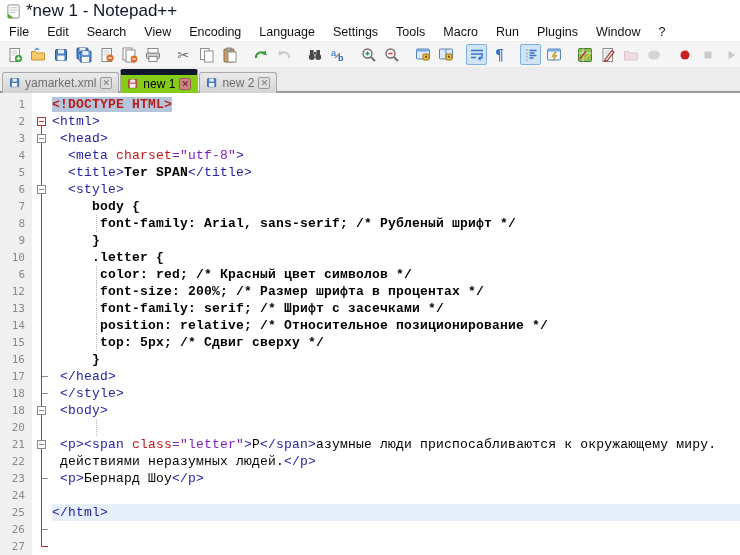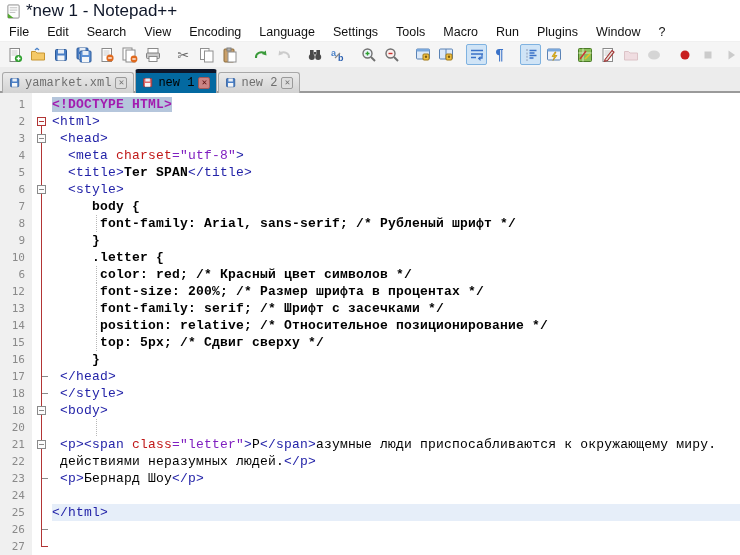--- a/index.html
+++ b/index.html
@@ -24,42 +24,42 @@
   
   .toolbar{height:26px;background:#f5f5f5;display:flex;align-items:center;padding-left:3px;border-bottom:1px solid #ececec;}
   .tgroup{display:flex;align-items:center;}
   .tsep{width:1px;height:17px;background:#c6c6c6;margin:0 4px;}
   .tbtn{width:21px;height:21px;display:flex;align-items:center;justify-content:center;border:1px solid transparent;border-radius:2px;margin:0 1px;}
   .tbtn svg{width:16px;height:16px;display:block;}
   .tbtn.toggled{background:var(--toggle-bg);border-color:var(--toggle-border);}
   .tbtn.disabled{opacity:.45;}
 
   
-  .tabbar{height:25px;background:#ececec;display:flex;align-items:flex-end;padding-left:2px;position:relative;font-family:Liberation Mono, monospace;}
+  .tabbar{height:25px;background:#ececec;display:flex;align-items:flex-end;padding-left:2px;position:relative;}
   .tabbar::after{content:"";position:absolute;left:0;right:0;bottom:0;height:2px;background:#9a9a9a;}
   .tab{display:flex;align-items:center;gap:4px;height:21px;padding:0 6px;margin-right:1px;
        background:linear-gradient(#ebebeb,#d2d2d2);border:1px solid #a8a8a8;border-bottom:none;
        border-radius:3px 3px 0 0;font-size:12px;color:#6e6e6e;position:relative;z-index:1;}
-  .tab.active{height:24px;background:#0369a1;color:#000;z-index:3;border-top:4px solid #0f172a;}
+  .tab.active{height:24px;background:#84cc16;color:#000;z-index:3;border-top:6px solid #0f172a;}
   .tab .tabicon{width:12px;height:12px;}
   .tab .closebox{width:12px;height:12px;display:flex;align-items:center;justify-content:center;
        border:1px solid #9a9a9a;border-radius:2px;background:#dedede;color:#777;font-size:9px;line-height:1;}
   .tab.active .closebox{background:#cb8484;border-color:#a05858;color:#5e1414;}
 
   
   .editor{height:462px;background:#ffffff;display:flex;position:relative;overflow:hidden;}
   .gutter-nums{width:32px;background:#f0f0f0;padding-top:3px;}
   .gutter-fold{width:20px;background:#ffffff;padding-top:3px;}
   .code-area{flex:1;padding-top:3px;position:relative;}
   .eline,.nline,.fline{height:17px;line-height:17px;}
   .nline{font-family:"DejaVu Sans Mono",monospace;font-size:11px;color:var(--num);text-align:right;padding-right:7px;}
   .eline{font-family:"Liberation Mono","DejaVu Sans Mono",monospace;font-size:13px;letter-spacing:.2px;
          white-space:pre;color:#000;position:relative;}
   .eline.cur{background:var(--curline);}
-  .tok-d{background:var(--doctype-bg);font-weight:bold;color:#a21caf;}
+  .tok-d{background:var(--doctype-bg);font-weight:bold;color:#b91c1c;}
   .tok-t{color:var(--tag);}
   .tok-a{color:var(--attr);}
   .tok-v{color:var(--val);}
   .tok-c{color:#000;font-weight:bold;}
   .tok-x{color:#000;}
   .guide{position:absolute;top:0;bottom:0;width:0;border-left:1px dotted #b8b8b8;}
 
   
   .fline{position:relative;}
   .vfull,.vbot,.vtop{position:absolute;left:9px;width:0;border-left:1px solid var(--fold-red);}

